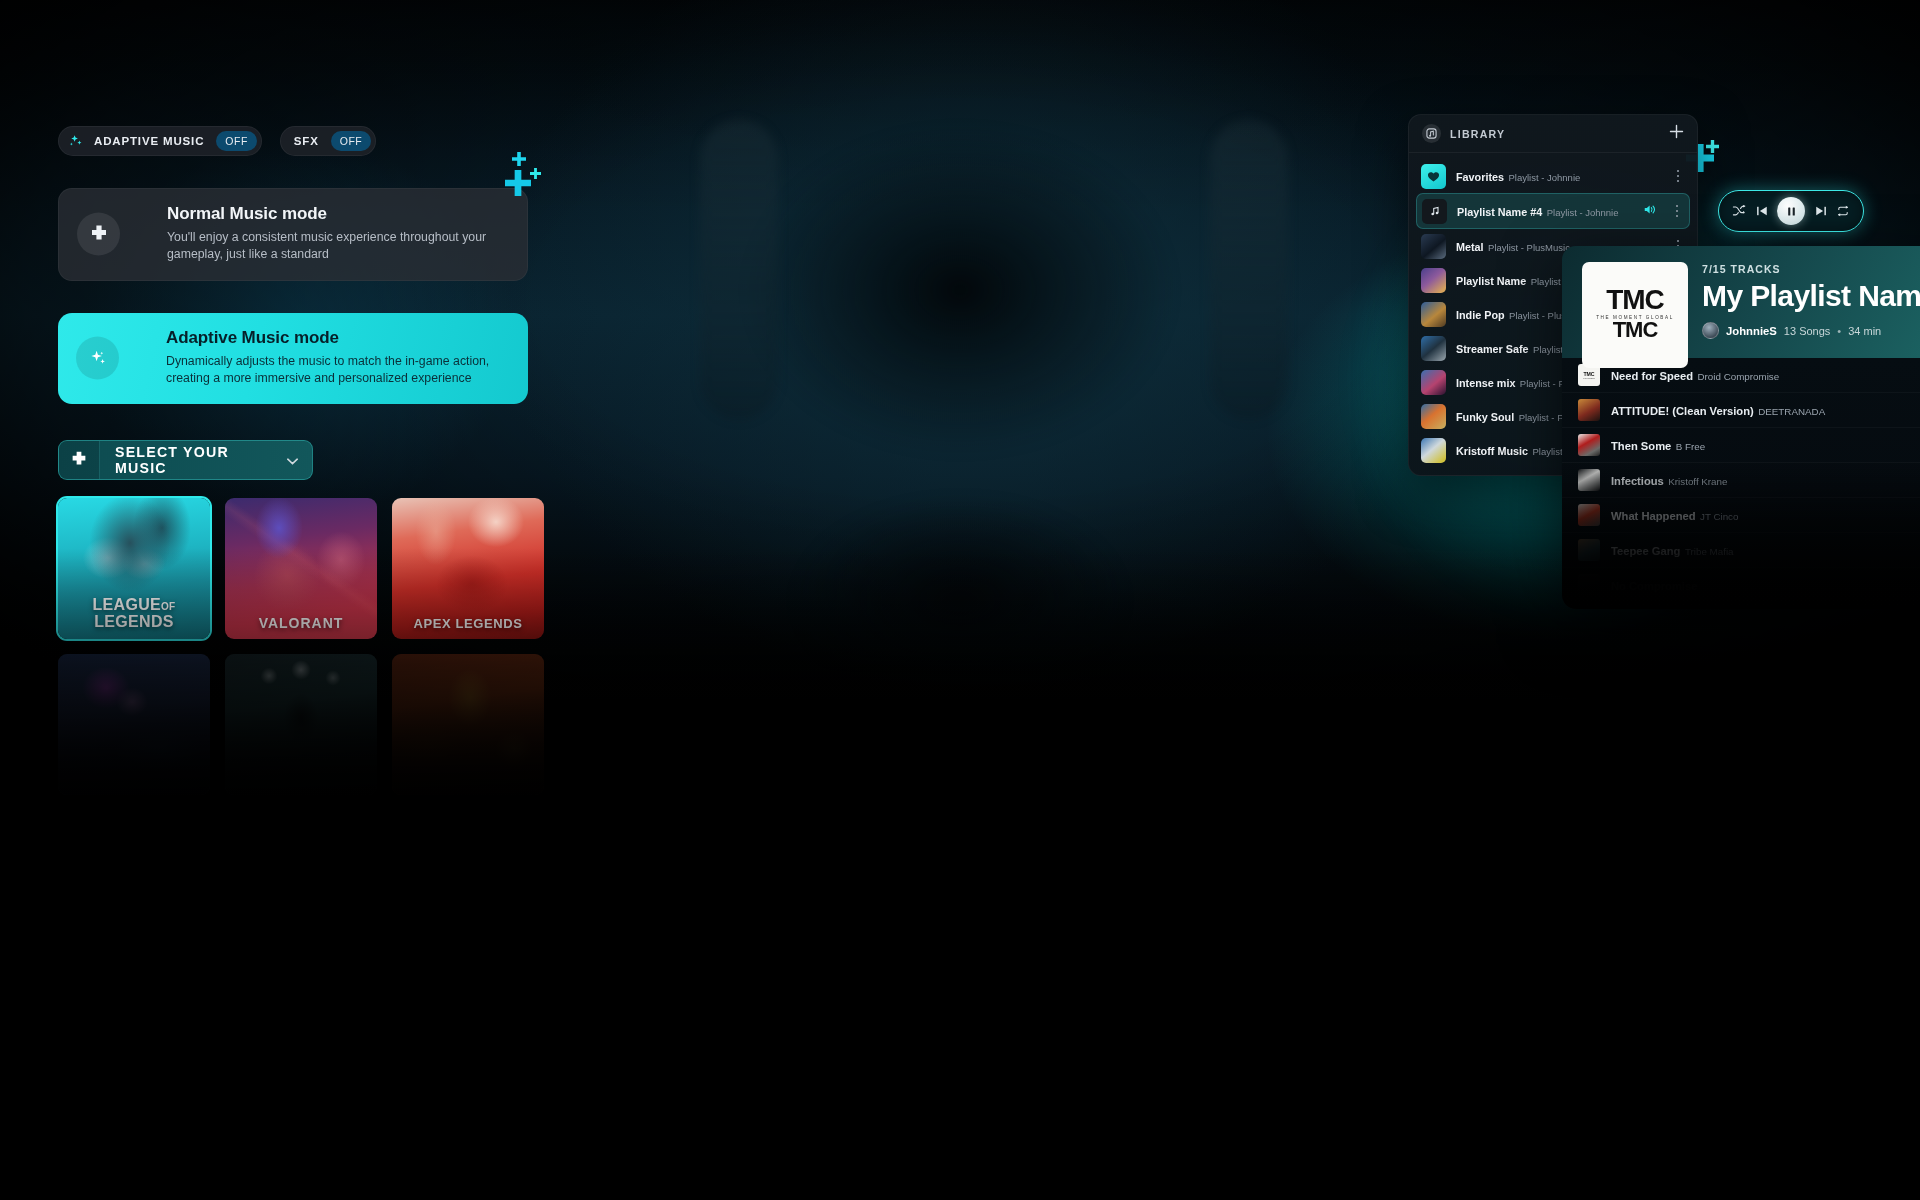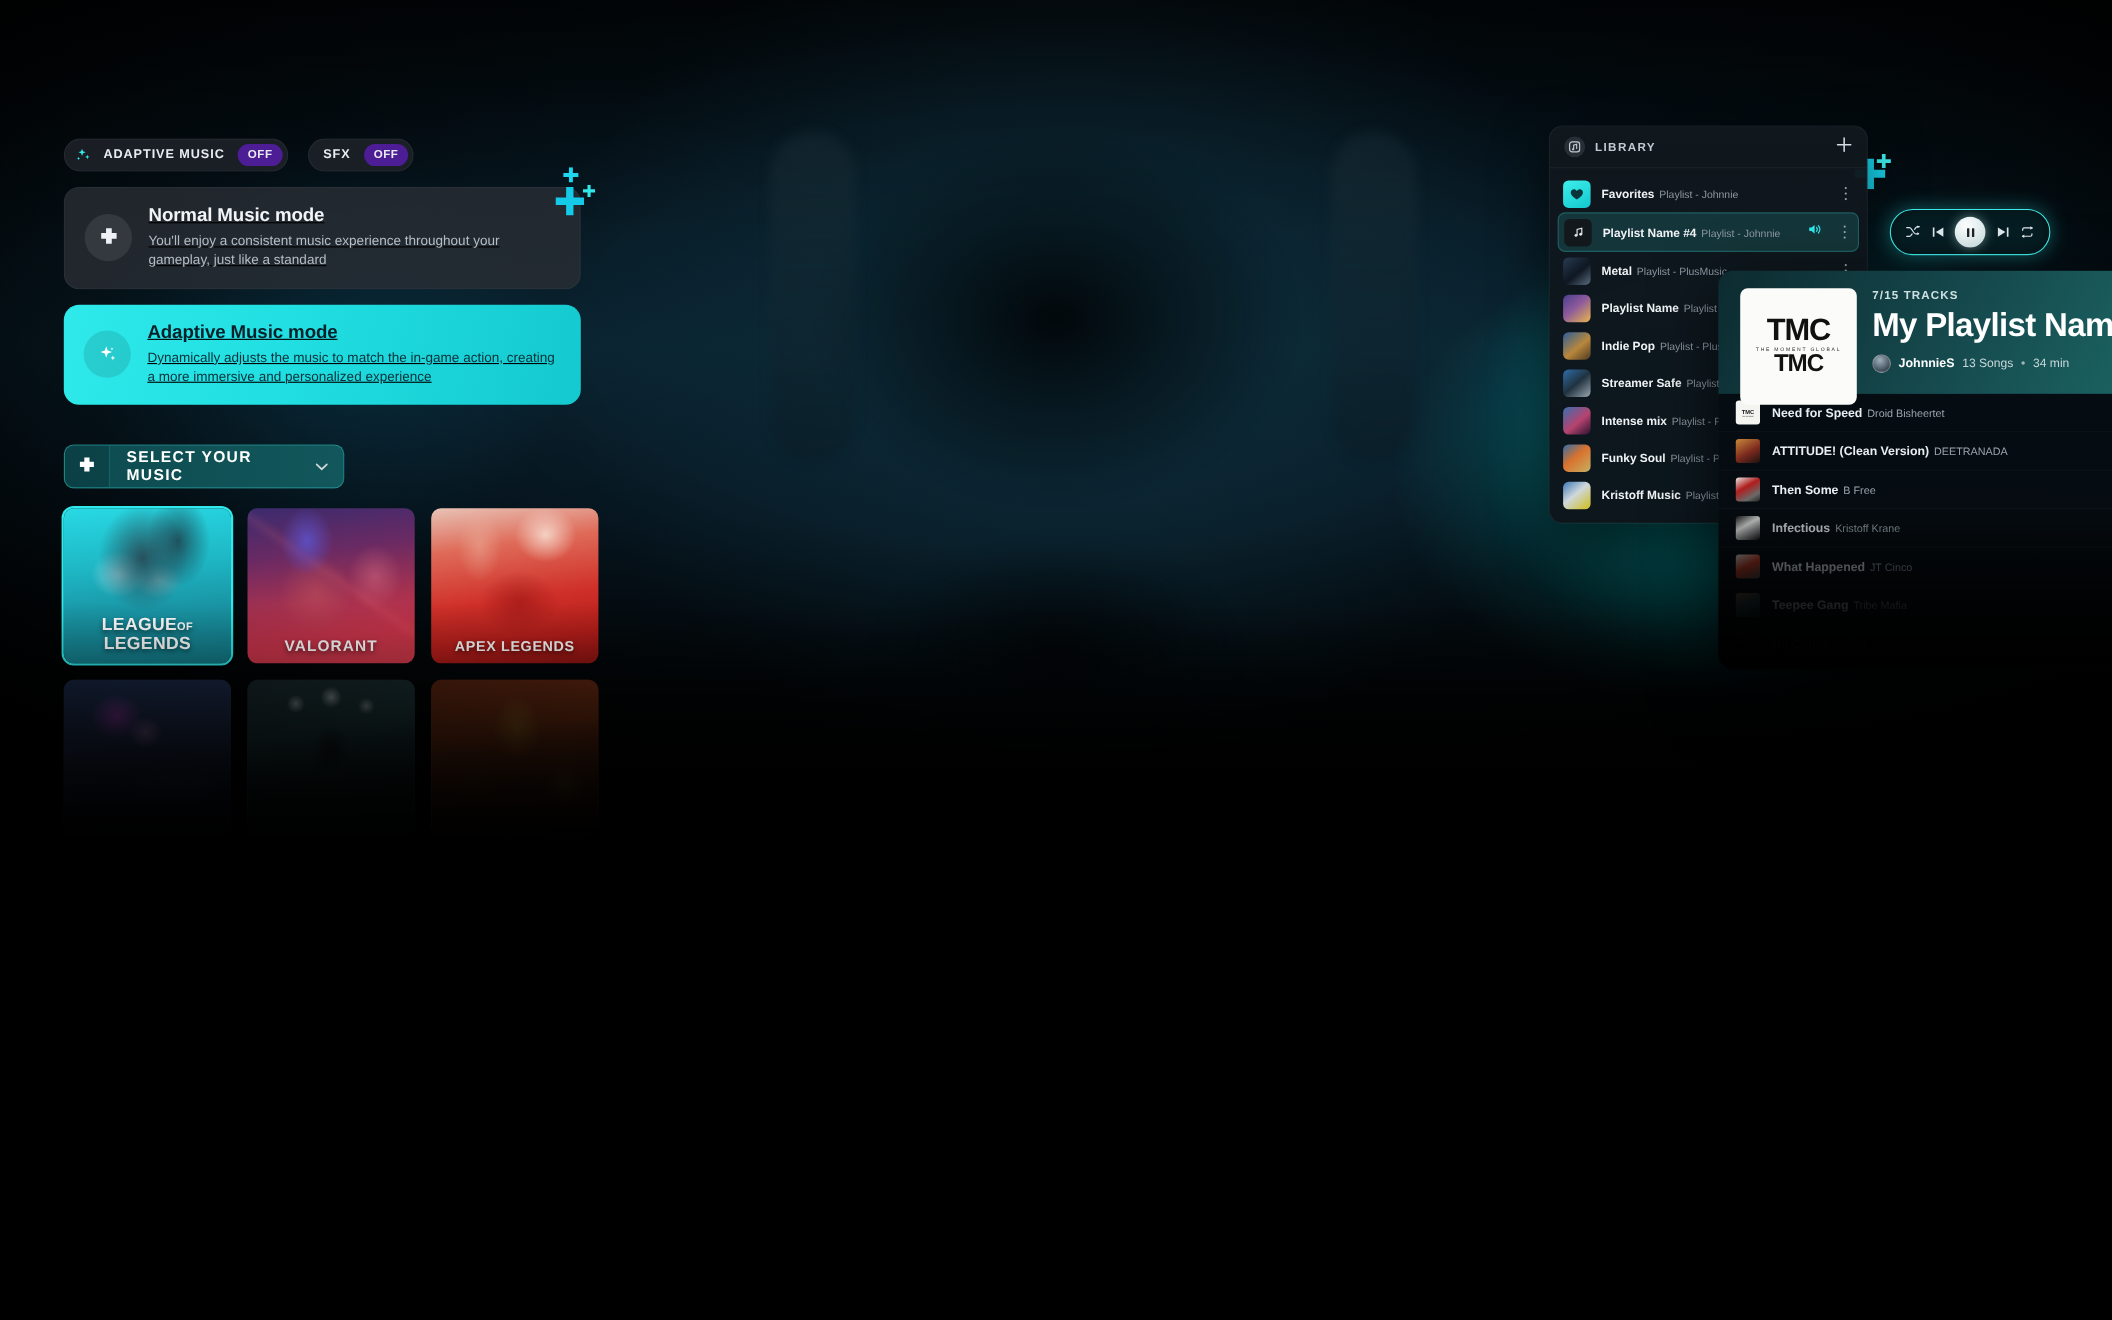--- a/index.html
+++ b/index.html
@@ -60,32 +60,31 @@
     height:30px; padding:0 4px 0 9px;
     background:rgba(28,33,39,.92);
     border-radius:16px;
     border:1px solid rgba(255,255,255,.05);
   }
   .pill-label{
     font-size:11.5px; font-weight:700; letter-spacing:.85px;
     color:#e9edf2;
   }
   .pill-badge{
-    background:#4c1d95; color:#e7ebf0;
-    font-size:10.5px; font-weight:700; letter-spacing:.5px;
+    background:#0c4a6e; color:#e7ebf0;
+    font-size:10.5px; font-weight:400; letter-spacing:.5px;
     padding:4px 9px; border-radius:12px;
     margin-left:2px;
   }
   .spark-ic{ width:16px; height:16px; display:block; }
 
   .mode-card{
-    position:relative; margin-top:14px;
-    border-radius:14px; padding:15px 18px 17px 76px;
+    position:relative; margin-top:32px;
+    border-radius:14px; padding:15px 18px 17px 108px;
     min-height:72px;
-    text-decoration:underline;
   }
   .mode-card .mc-ico{
     position:absolute; left:18px; top:50%; transform:translateY(-50%);
     width:43px; height:43px; border-radius:50%;
     display:flex; align-items:center; justify-content:center;
   }
   .mc-title{ font-size:17px; font-weight:700; letter-spacing:-.1px; margin-bottom:5px; }
   .mc-desc{ font-size:12.3px; line-height:1.38; }
 
   #card-normal{
@@ -678,21 +677,21 @@
 
     <div class="trk">
       <span class="trk-art" style="background:#f4f4f1;">
         <svg width="18" height="9" viewBox="0 0 18 9">
             <text x="9" y="5" font-size="5.2" font-weight="800" fill="#111" text-anchor="middle" font-family="Liberation Sans, sans-serif">TMC</text>
             <text x="9" y="8" font-size="1.7" fill="#444" text-anchor="middle" font-family="Liberation Sans, sans-serif">THE MOMENT</text>
           </svg>
       </span>
       <span class="trk-txt">
         <span class="trk-name">Need for Speed</span>
-        <span class="trk-artist">Droid Bisheertet</span>
+        <span class="trk-artist">Droid Compromise</span>
       </span>
     </div>
 
     <div class="trk">
       <span class="trk-art" style="background:linear-gradient(150deg,#c8893a,#7e2a1e 55%,#1b1210);"></span>
       <span class="trk-txt">
         <span class="trk-name">ATTITUDE! (Clean Version)</span>
         <span class="trk-artist">DEETRANADA</span>
       </span>
     </div>

